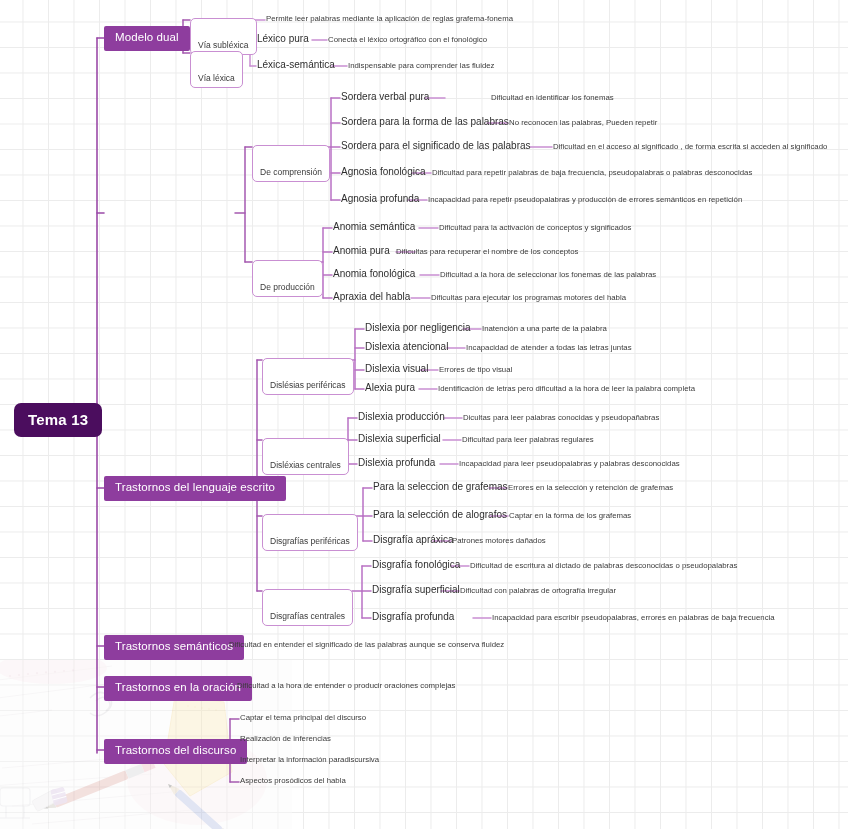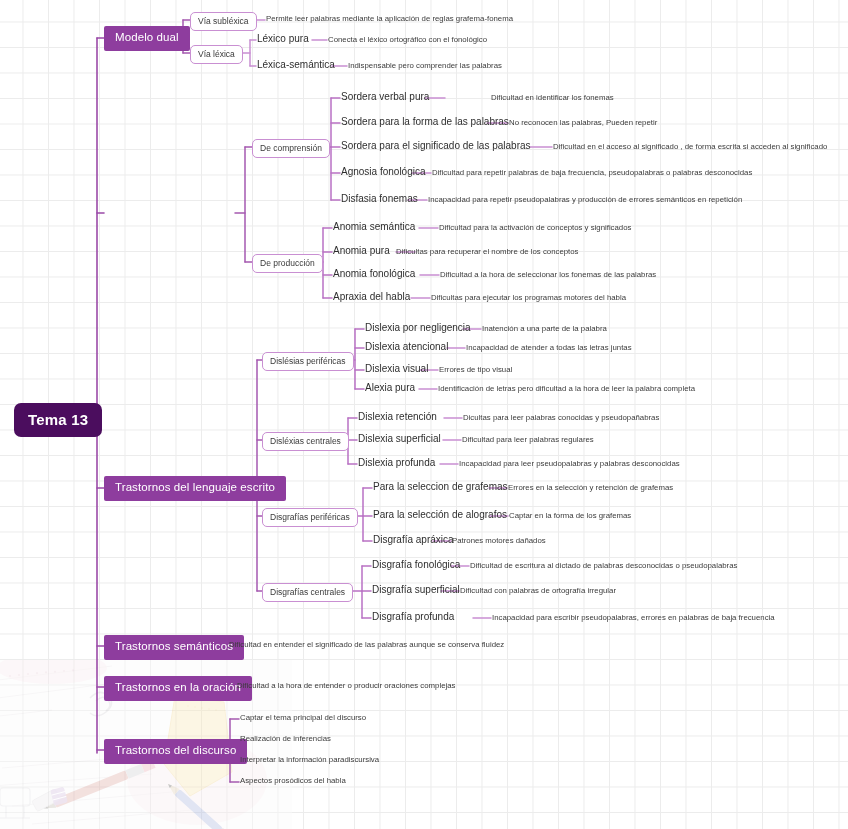--- a/index.html
+++ b/index.html
@@ -76,21 +76,22 @@
     letter-spacing: .1px;
   }
 
   
   .n-l2 {
     background: #ffffff;
     color: #3a3a3a;
     font-size: 8.5px;
     border: 1px solid #c98fd2;
     border-radius: 5px;
-    padding: 4px 7px 4px 7px;
+    padding: 22px 7px 4px 7px;
+    margin-top: 6px;
   }
 
   
   .n-l3 {
     color: #2e2e2e;
     font-size: 10px;
     padding: 0;
   }
 
   
@@ -340,35 +341,35 @@
   <div class="node n-l2" style="left:262px; top:432px;">Disléxias centrales</div>
   <div class="node n-l2" style="left:262px; top:508px;">Disgrafías periféricas</div>
   <div class="node n-l2" style="left:262px; top:583px;">Disgrafías centrales</div>
 
   <div class="node n-l4" style="left:266px; top:15px;">Permite leer palabras mediante la aplicación de reglas grafema-fonema</div>
 
   <div class="node n-l3" style="left:257px; top:34px;">Léxico pura</div>
   <div class="node n-l4" style="left:328px; top:36px;">Conecta el léxico ortográfico con el fonológico</div>
 
   <div class="node n-l3" style="left:257px; top:60px;">Léxica-semántica</div>
-  <div class="node n-l4" style="left:348px; top:62px;">Indispensable pero comprender las palabras</div>
+  <div class="node n-l4" style="left:348px; top:62px;">Indispensable para comprender las fluidez</div>
 
   <div class="node n-l3" style="left:341px; top:92px;">Sordera verbal pura</div>
   <div class="node n-l4" style="left:446px; top:94px;margin-left:45px;">Dificultad en identificar los fonemas</div>
 
   <div class="node n-l3" style="left:341px; top:117px;">Sordera para la forma de las palabras</div>
   <div class="node n-l4" style="left:509px; top:119px;">No reconocen las palabras, Pueden repetir</div>
 
   <div class="node n-l3" style="left:341px; top:141px;">Sordera para el significado de las palabras</div>
   <div class="node n-l4" style="left:553px; top:143px;">Dificultad en el acceso al significado ,  de forma escrita si acceden al significado</div>
 
   <div class="node n-l3" style="left:341px; top:167px;">Agnosia fonológica</div>
   <div class="node n-l4" style="left:432px; top:169px;">Dificultad para repetir palabras de baja frecuencia, pseudopalabras o palabras desconocidas</div>
 
-  <div class="node n-l3" style="left:341px; top:194px;">Disfasia fonemas</div>
+  <div class="node n-l3" style="left:341px; top:194px;">Agnosia profunda</div>
   <div class="node n-l4" style="left:428px; top:196px;">Incapacidad para repetir pseudopalabras y producción de errores semánticos en repetición</div>
 
   <div class="node n-l3" style="left:333px; top:222px;">Anomia semántica</div>
   <div class="node n-l4" style="left:439px; top:224px;">Dificultad para la activación de conceptos y significados</div>
 
   <div class="node n-l3" style="left:333px; top:246px;">Anomia pura</div>
   <div class="node n-l4" style="left:396px; top:248px;">Dificultas para recuperar el nombre de los conceptos</div>
 
   <div class="node n-l3" style="left:333px; top:269px;">Anomia fonológica</div>
   <div class="node n-l4" style="left:440px; top:271px;">Dificultad a la hora de seleccionar los fonemas de las palabras</div>
@@ -381,21 +382,21 @@
 
   <div class="node n-l3" style="left:365px; top:342px;">Dislexia atencional</div>
   <div class="node n-l4" style="left:466px; top:344px;">Incapacidad de atender a todas las letras juntas</div>
 
   <div class="node n-l3" style="left:365px; top:364px;">Dislexia visual</div>
   <div class="node n-l4" style="left:439px; top:366px;">Errores de tipo visual</div>
 
   <div class="node n-l3" style="left:365px; top:383px;">Alexia pura</div>
   <div class="node n-l4" style="left:438px; top:385px;">Identificación de letras pero dificultad a la hora de leer la palabra completa</div>
 
-  <div class="node n-l3" style="left:358px; top:412px;">Dislexia retención</div>
+  <div class="node n-l3" style="left:358px; top:412px;">Dislexia producción</div>
   <div class="node n-l4" style="left:463px; top:414px;">Dicultas para leer palabras conocidas y pseudopañabras</div>
 
   <div class="node n-l3" style="left:358px; top:434px;">Dislexia superficial</div>
   <div class="node n-l4" style="left:462px; top:436px;">Dificultad para leer palabras regulares</div>
 
   <div class="node n-l3" style="left:358px; top:458px;">Dislexia profunda</div>
   <div class="node n-l4" style="left:459px; top:460px;">Incapacidad para leer pseudopalabras y palabras desconocidas</div>
 
   <div class="node n-l3" style="left:373px; top:482px;">Para la seleccion de grafemas</div>
   <div class="node n-l4" style="left:508px; top:484px;">Errores en la selección y retención de grafemas</div>

